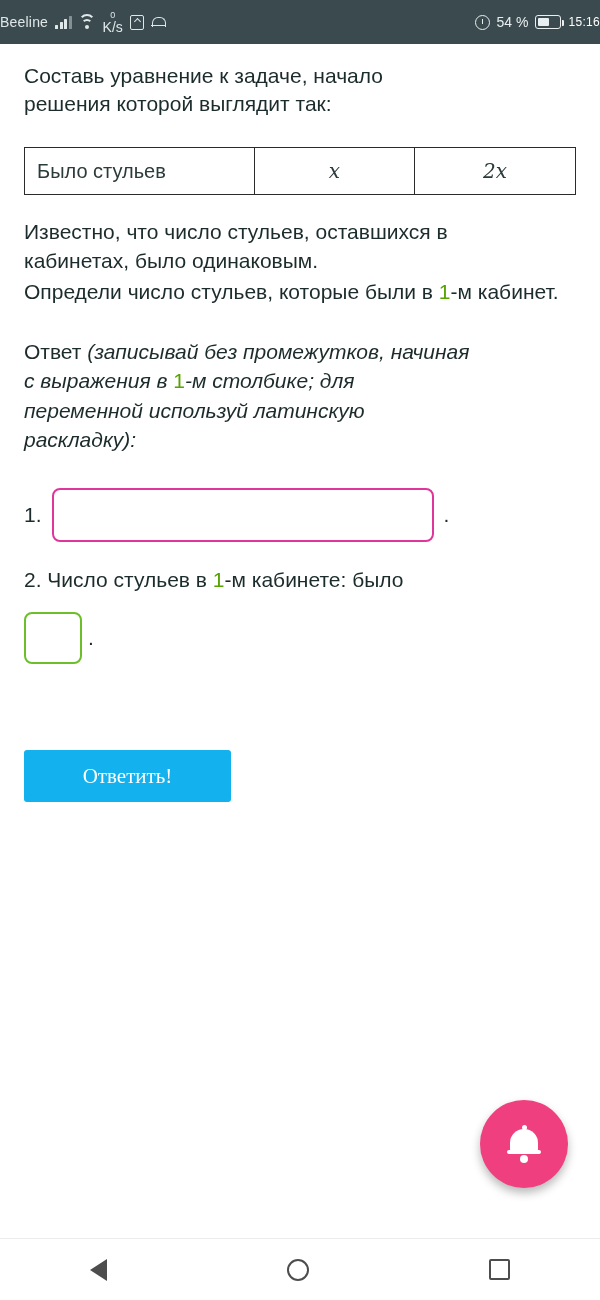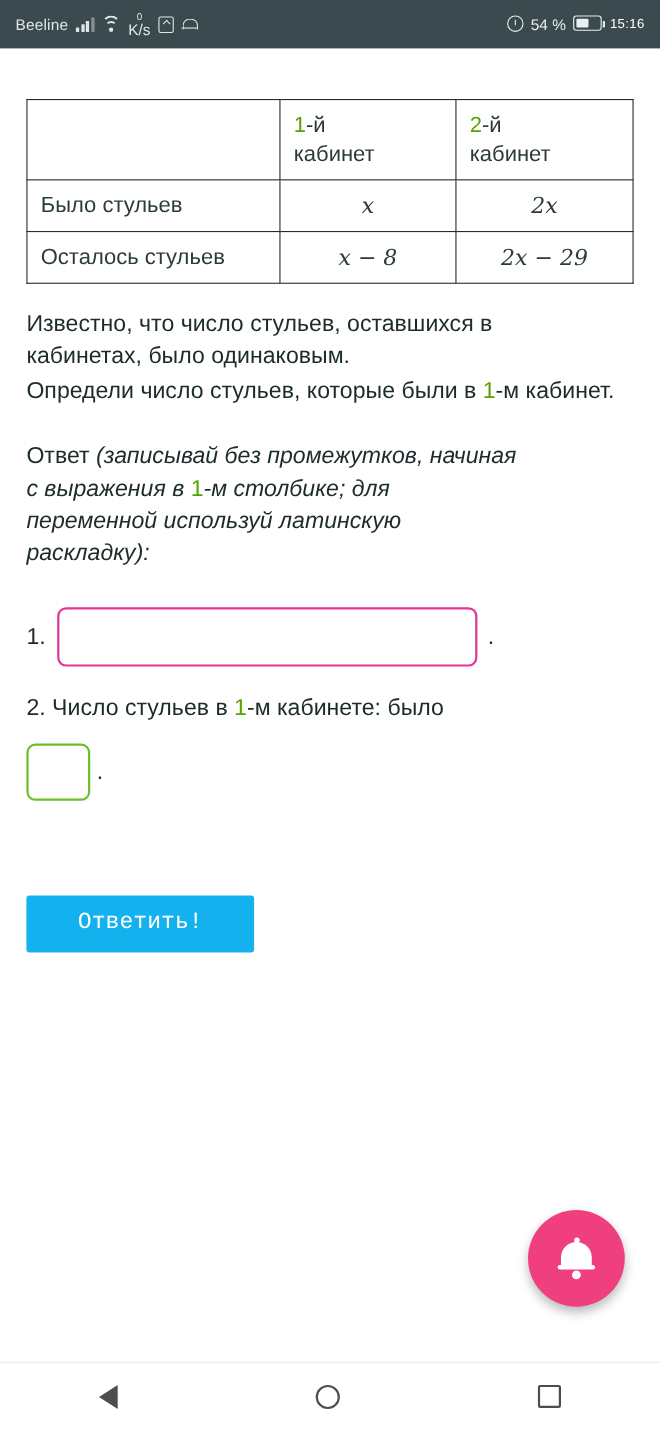--- a/index.html
+++ b/index.html
@@ -16,26 +16,26 @@
     background: #ffffff;
   }
 
   
   .statusbar {
     height: 44px;
     background: #3b4a4f;
     color: #e9eef0;
     display: flex;
     align-items: center;
-    padding: 0 14px;
+    padding: 0 0;
     font-size: 14px;
   }
   .sb-left { display: flex; align-items: center; gap: 7px; }
   .sb-carrier { font-size: 14px; color: #dfe7e9; letter-spacing: .2px; }
-  .sb-right { display: flex; gap: 7px; margin-left: auto; }
+  .sb-right { display: flex; align-items: center; gap: 7px; margin-left: auto; }
   .sb-clock-time { font-size: 12px; color: #ffffff; letter-spacing: .3px; }
   .sb-batt-txt { font-size: 14px; color: #e9eef0; }
 
   .bars { display: flex; align-items: flex-end; gap: 1.5px; height: 13px; }
   .bars i { display: block; width: 3px; background: #dfe7e9; border-radius: .5px; }
   .bars i:nth-child(1) { height: 4px; }
   .bars i:nth-child(2) { height: 7px; }
   .bars i:nth-child(3) { height: 10px; }
   .bars i:nth-child(4) { height: 13px; opacity: .45; }
 
@@ -184,21 +184,21 @@
 
   .submit-btn {
     margin-top: 86px;
     width: 207px; height: 52px;
     background: #13b1ee;
     color: #ffffff;
     font-size: 21px;
     border: none;
     border-radius: 3px;
     cursor: pointer;
-    font-family: Liberation Mono, monospace;
+    font-family: Liberation Serif, serif;
   }
 
   
   .fab {
     position: absolute;
     right: 32px;
     bottom: 112px;
     width: 88px; height: 88px;
     border-radius: 50%;
     background: #ef3f7e;
@@ -284,43 +284,31 @@
       <span class="sb-batt-txt">54 %</span>
       <span class="batt">
           <i></i>
         </span>
       <span class="sb-clock-time">15:16</span>
     </div>
   </div>
 
   <div class="content">
 
+    <div class="q-text">
+      <div>Составь уравнение к задаче, начало</div>
+      <div>решения которой выглядит так:</div>
+    </div>
 
     <table class="solution">
       <tbody>
-        <tr>
-          <td class="col0"></td>
-          <td class="col1 hdr-lbl">
-            <span class="num">1</span><span>-й</span><br>
-            <span>кабинет</span>
-          </td>
-          <td class="col2 hdr-lbl">
-            <span class="num">2</span><span>-й</span><br>
-            <span>кабинет</span>
-          </td>
-        </tr>
         <tr>
           <td class="col0 rowhdr">Было стульев</td>
           <td class="col1 cell-green">x</td>
           <td class="col2 cell-green">2x</td>
-        </tr>
-        <tr>
-          <td class="col0 rowhdr">Осталось стульев</td>
-          <td class="col1 cell-green">x − 8</td>
-          <td class="col2 cell-green">2x − 29</td>
         </tr>
       </tbody>
     </table>
 
     <p class="para">
       <span>Известно, что число стульев, оставшихся в</span><br>
       <span>кабинетах, было одинаковым.</span>
     </p>
 
     <p class="para">

